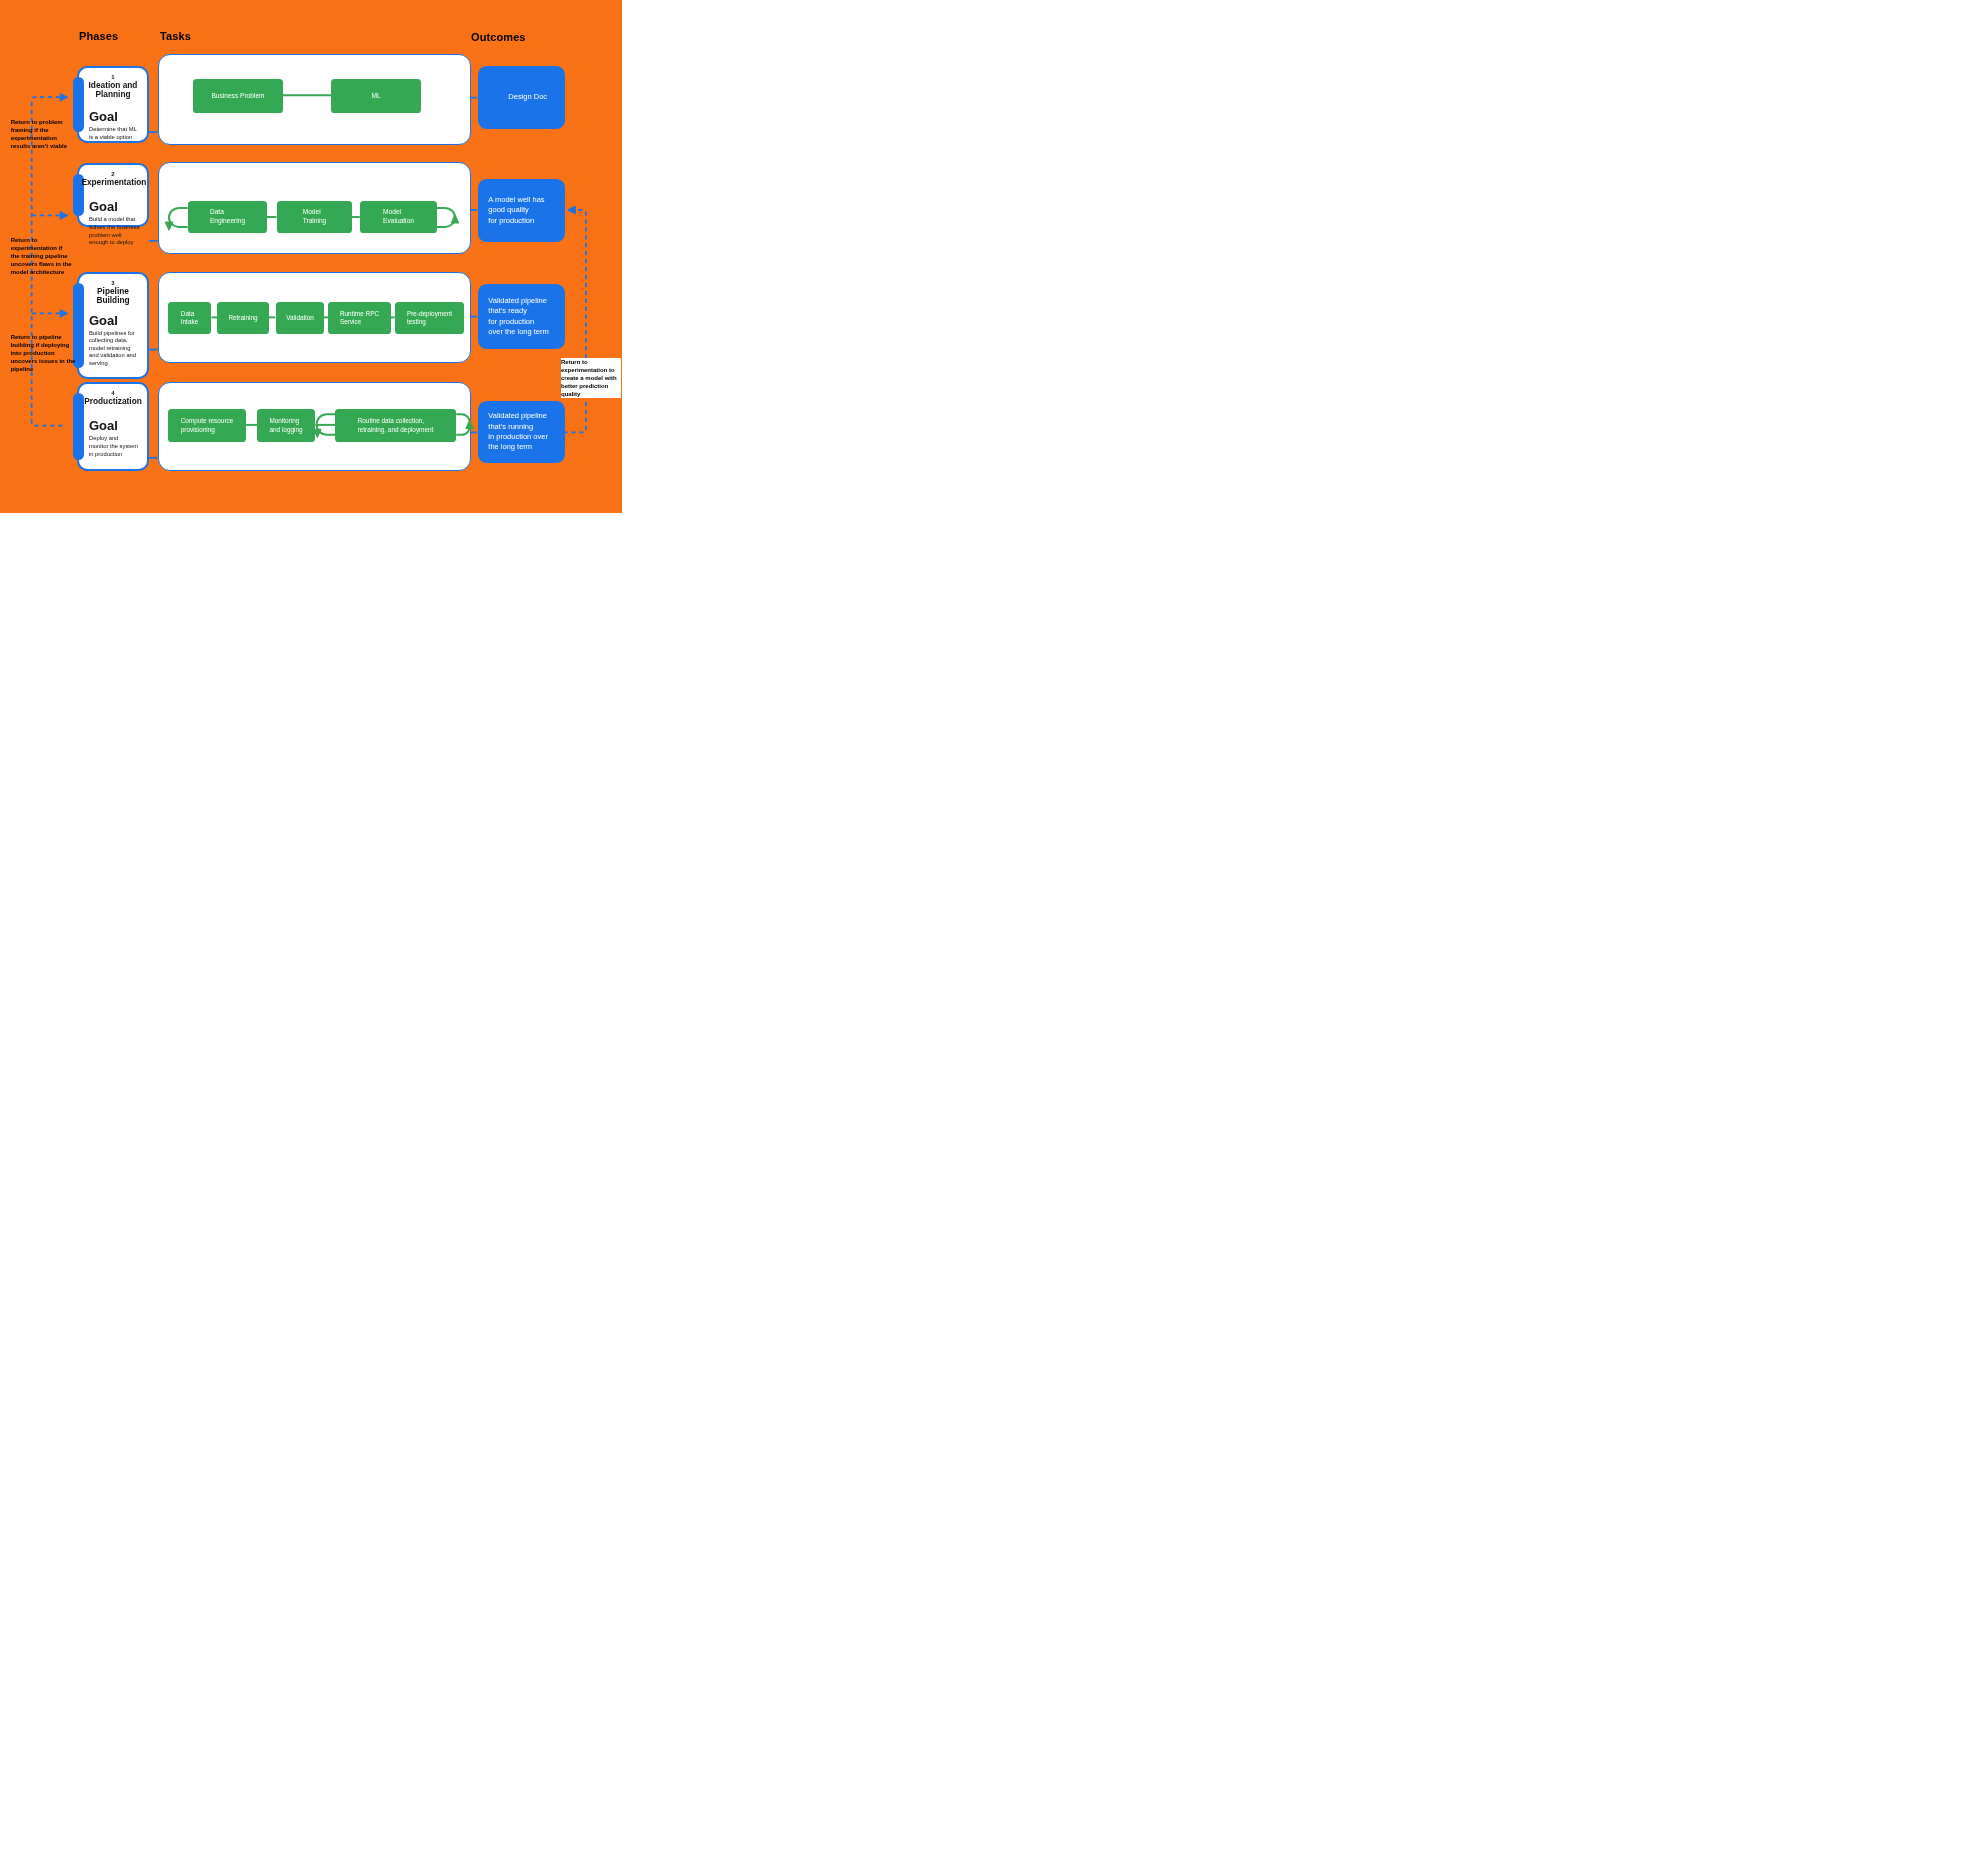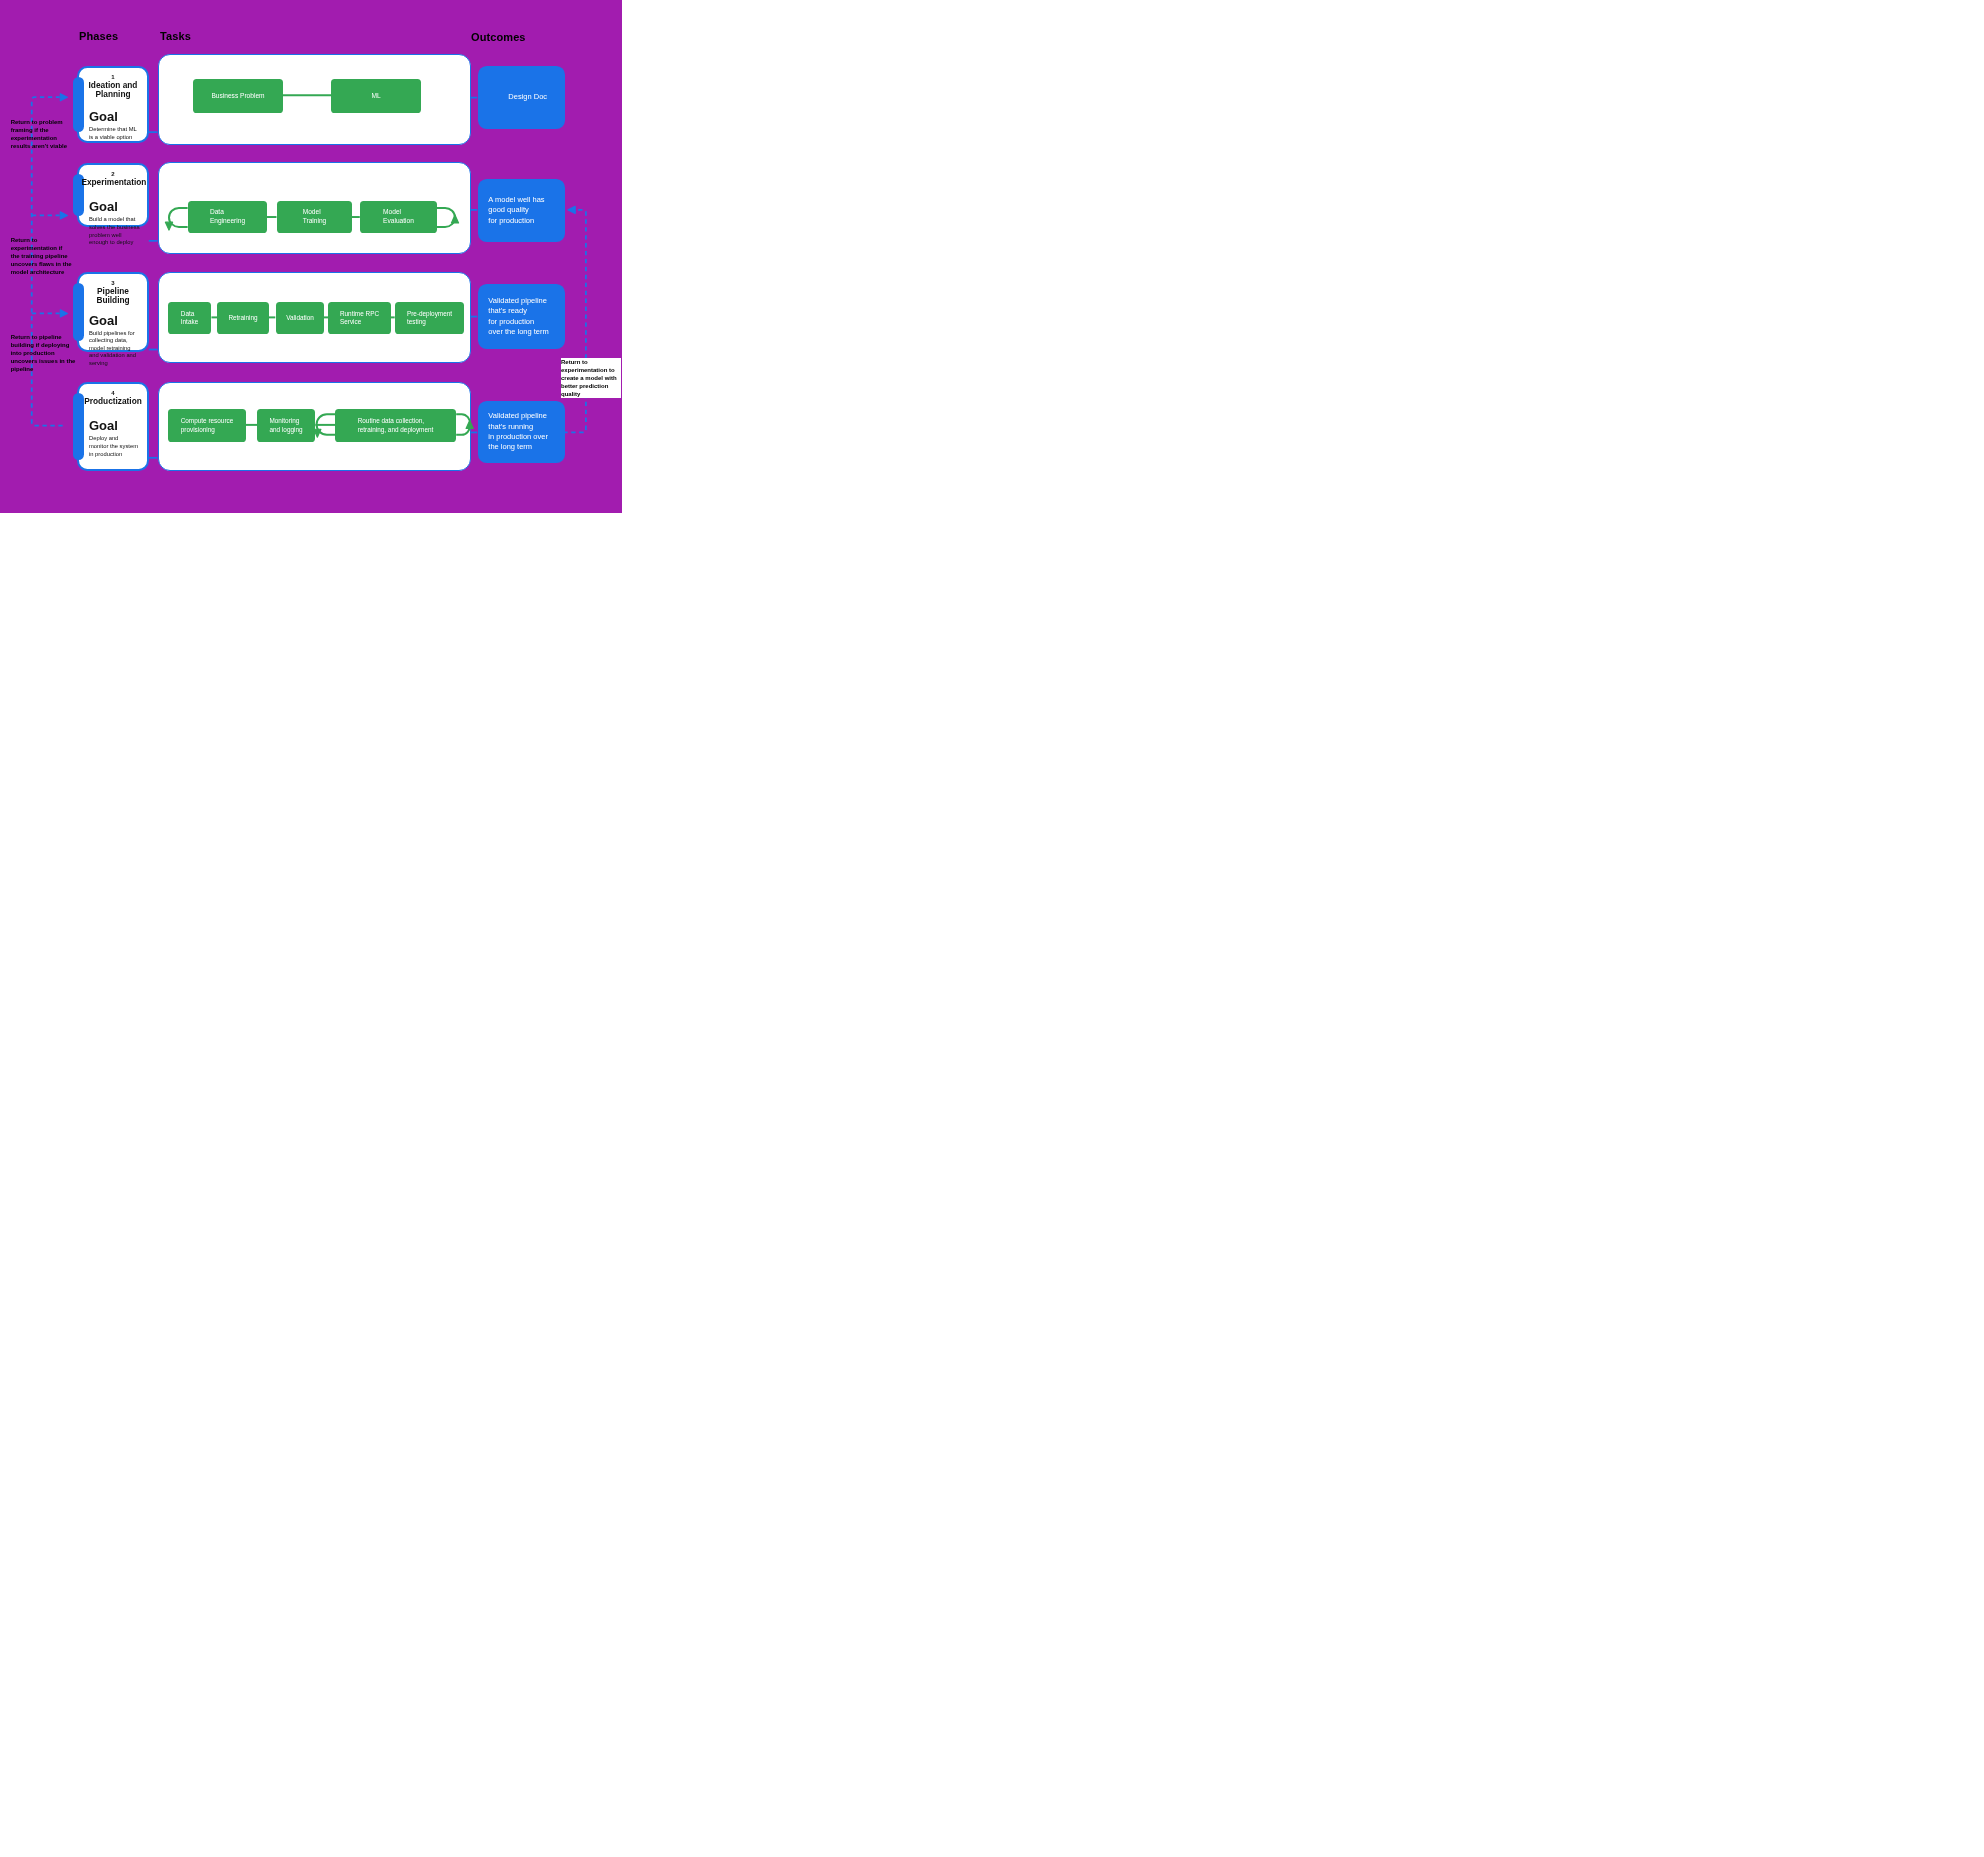--- a/index.html
+++ b/index.html
@@ -1,16 +1,16 @@
 <!DOCTYPE html>
 <html style="font-size:6.4px"><head>
 <meta charset="utf-8">
 <style>
   html,body{margin:0;padding:0;background:#ffffff;}
-  .page{position:relative;width:622px;height:513px;background:#a21caf;overflow:hidden;
+  .page{position:relative;width:622px;height:513px;background:#f97316;overflow:hidden;
         font-family:"Liberation Sans","DejaVu Sans",sans-serif;color:#111;}
   .col-header{position:absolute;font-size:11px;font-weight:700;color:#000;letter-spacing:0.1px;}
   
   .phase-card{position:absolute;left:77px;width:72px;background:#fff;
               border:2px solid #1a73e8;border-radius:10.3px;box-sizing:border-box;z-index:2;}
   .phase-card::before{content:"";position:absolute;left:-5.6px;top:8.7px;bottom:8.7px;width:10.3px;
               background:#1a73e8;border-radius:5.6px;z-index:-1;}
   .phase-num{margin-top:5.6px;text-align:center;font-size:6px;font-weight:700;}
   .phase-title{margin:1.2px 2.4px 0;text-align:center;font-size:8.3px;font-weight:700;line-height:1.15;}
   .goal-label{margin:12px 3.2px 0 10px;font-size:13px;font-weight:700;}
@@ -68,21 +68,21 @@
   <div class="task" style="left:188px;top:201px;width:79px;height:32px;">Data
 Engineering</div>
   <div class="task" style="left:277px;top:201px;width:75px;height:32px;">Model
 Training</div>
   <div class="task" style="left:360px;top:201px;width:77px;height:32px;">Model
 Evaluation</div>
   <div class="outcome" style="top:179px;height:63px;">A model well has
 good quality
 for production</div>
 
-  <div class="phase-card" style="top:272px;height:80px;">
+  <div class="phase-card" style="top:272px;height:107px;">
     <div class="phase-num">3</div>
     <div class="phase-title">Pipeline Building</div>
     <div class="goal-label" style="margin-top:7.1px;">Goal</div>
     <div class="goal-text" style="line-height:1.28;">Build pipelines for
 collecting data,
 model retraining
 and validation and
 serving</div>
   </div>
   <div class="tasks-panel" style="top:272px;height:91px;"></div>

